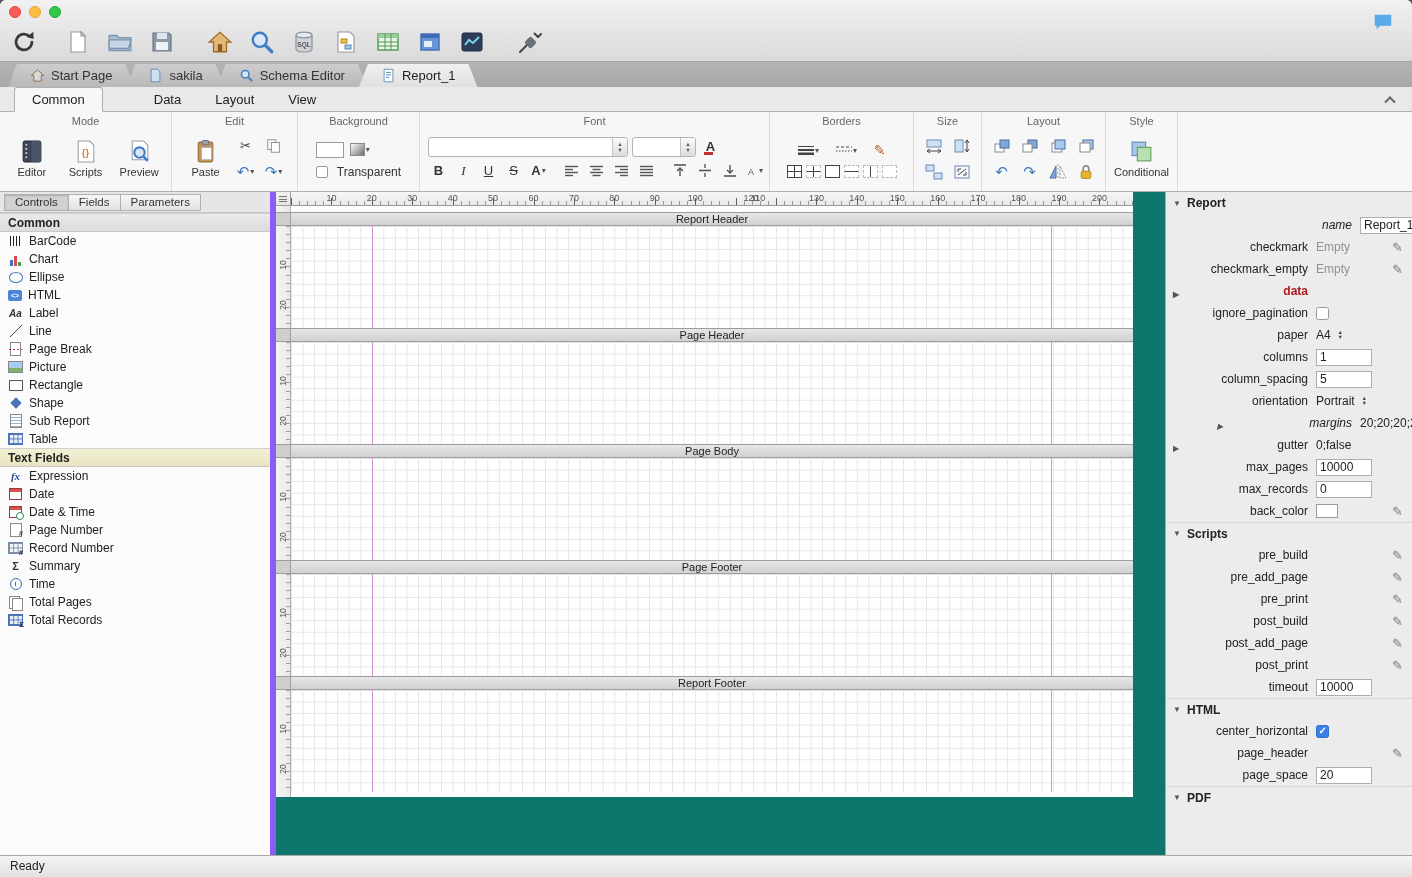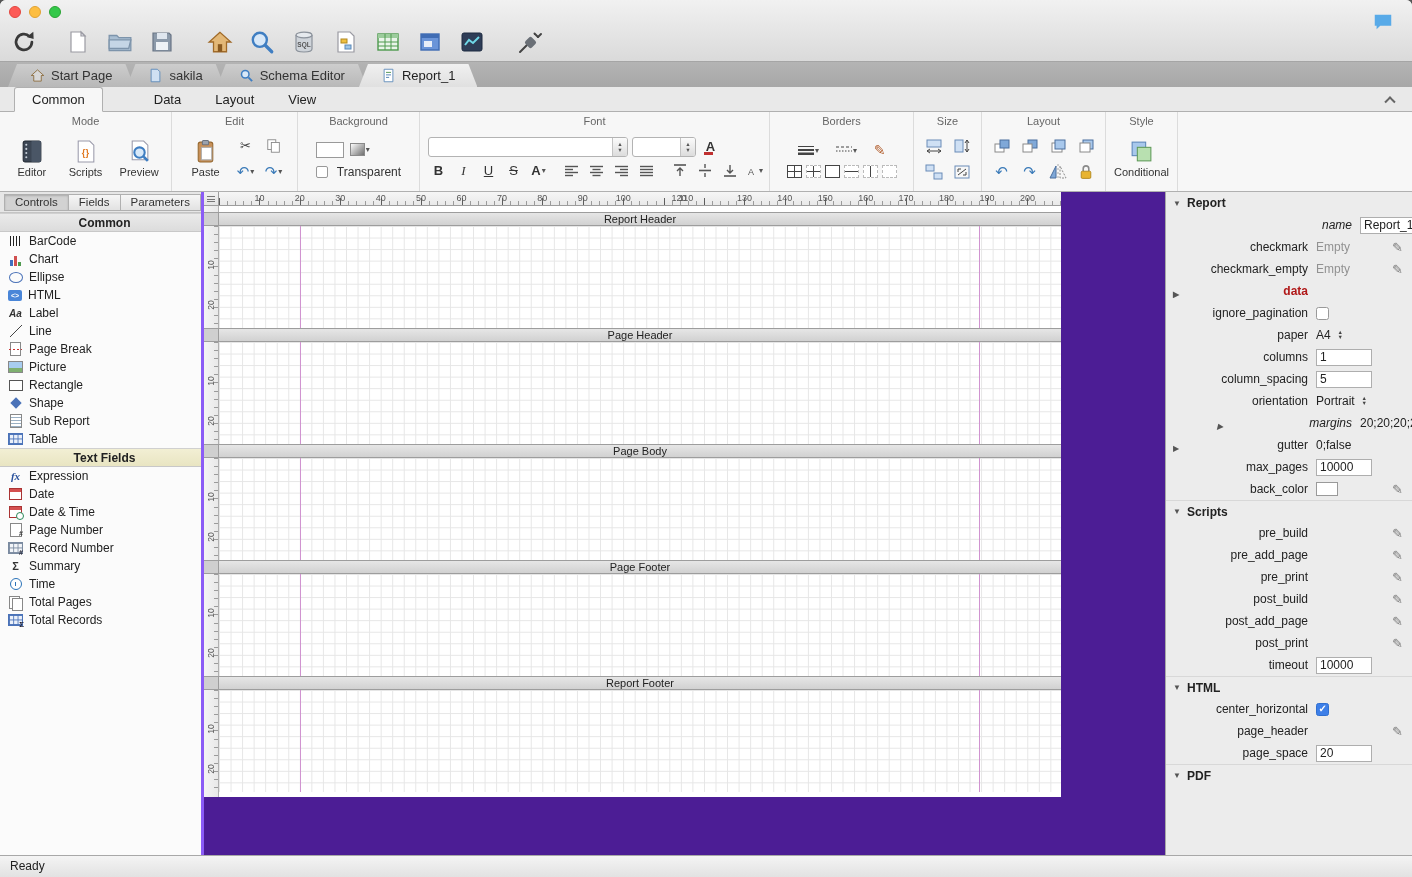--- a/index.html
+++ b/index.html
@@ -74,21 +74,21 @@
   .bsq-outer { border:1px solid #444; }
   .bsq-h::before { content:""; position:absolute; inset:0; background:linear-gradient(#444,#444) center/100% 1px no-repeat; }
   .bsq-v::before { content:""; position:absolute; inset:0; background:linear-gradient(#444,#444) center/1px 100% no-repeat; }
   .pen-glyph { color:#b05a28; font-size:14px; }
   .u-glyph { color:#3a7ab8; font-size:15px; }
 
   
   .main { position:absolute; top:192px; left:0; right:0; bottom:22px; display:flex; }
 
   
-  .sidebar { width:204px; background:#fbfbfb; border-right:3px solid #8b5cf6; display:flex; flex-direction:column;text-align:center; }
+  .sidebar { width:276px; background:#fbfbfb; border-right:6px solid #8b5cf6; display:flex; flex-direction:column; }
   .sb-tabs { height:21px; background:#e6e6e6; border-bottom:1px solid #c4c4c4; display:flex; align-items:center; padding-left:4px; }
   .sb-tab { font-size:11.5px; color:#333; padding:1px 10px 2px; border:1px solid #b0b0b0; background:linear-gradient(#f6f6f6,#e2e2e2); margin-right:-1px; }
   .sb-tab.active { background:#d2d2d2; box-shadow:inset 0 1px 2px rgba(0,0,0,.18); }
   .sb-head { height:19px; line-height:18px; font-size:12px; font-weight:bold; color:#222; padding-left:8px;
              background:linear-gradient(#eaeaea,#dcdcdc); border-top:1px solid #d0d0d0; border-bottom:1px solid #c8c8c8; }
   .sb-head.selected { background:linear-gradient(#f2efd4,#e9e5c2); }
   .sb-item { height:18px; display:flex; align-items:center; padding-left:8px; font-size:12px; color:#222; }
   .si { width:15px; height:13px; display:inline-flex; align-items:center; justify-content:center; margin-right:6px; flex:none; position:relative; }
   .si-barcode::before { content:""; width:12px; height:10px; background:repeating-linear-gradient(90deg,#222 0 1px,transparent 1px 3px); }
   .si-chart { align-items:flex-end; }
@@ -123,21 +123,21 @@
   .si-sigma::before { content:"Σ"; font-weight:bold; color:#333; font-size:11px; }
   .si-time::before { content:""; width:10px; height:10px; border:1.5px solid #2a72b8; border-radius:50%; background:#fff; }
   .si-time::after { content:""; position:absolute; width:1.5px; height:4px; background:#2a72b8; top:4px; }
   .si-totalpages::before { content:""; position:absolute; left:1px; top:0; width:9px; height:11px; border:1px solid #888; background:#fff; }
   .si-totalpages::after { content:""; position:absolute; left:4px; top:2px; width:9px; height:11px; border:1px solid #888; background:#fff; }
   .si-totalrecords::before { content:""; width:13px; height:10px; border:1px solid #4a72b8; background-color:#eaf0fa;
       background-image:linear-gradient(to right,#4a72b8 1px,transparent 1px),linear-gradient(to bottom,#4a72b8 1px,transparent 1px); background-size:4.3px 4.5px; }
   .si-totalrecords::after { content:"Σ"; position:absolute; font-size:8px; font-weight:bold; color:#223; right:-1px; bottom:-2px; }
 
   
-  .canvas { flex:1; background:#4c1d95; overflow:hidden; position:relative; }
+  .canvas { flex:1; background:#0f766e; overflow:hidden; position:relative; }
   .ruler-row { display:flex; height:14px; }
   .ruler-corner { width:15px; background:linear-gradient(#f2f2f2,#e4e4e4); border-right:1px solid #9d9d9d; border-bottom:1px solid #9d9d9d; position:relative; }
   .ruler-corner::before { content:""; position:absolute; left:3px; top:4px; width:8px; height:6px;
       background:repeating-linear-gradient(#777 0 1px,transparent 1px 2.5px); }
   .h-ruler { position:relative; width:842px; background:linear-gradient(#f6f6f6,#e9e9e9); border-bottom:1px solid #9d9d9d; }
   .h-ruler::before { content:""; position:absolute; left:0; right:0; bottom:0; height:7px;
       background:repeating-linear-gradient(to right, rgba(60,60,60,.8) 0 1px, transparent 1px 40.42px); }
   .h-ruler::after { content:""; position:absolute; left:0; right:0; bottom:0; height:4px;
       background:repeating-linear-gradient(to right, rgba(90,90,90,.55) 0 1px, transparent 1px 8.084px); }
   .hnum { position:absolute; top:1px; transform:translateX(-50%); font-size:9px; color:#555; }
@@ -952,20 +952,26 @@
             <span>0;false</span>
           </div>
       </div>
       <div class="prow">
         <div class="plabel">max_pages</div>
         <div class="pvalue">
             <input class="pinput w55" value="10000" style="">
           </div>
       </div>
       <div class="prow">
+        <div class="plabel">max_records</div>
+        <div class="pvalue">
+            <input class="pinput w55" value="0" style="">
+          </div>
+      </div>
+      <div class="prow">
         <div class="plabel">back_color</div>
         <div class="pvalue">
             <span class="cswatch"></span>
             <span class="pencil">✎</span>
           </div>
       </div>
 
       <div class="phead psep">
         <span class="tri">▼</span>
         <span>Scripts</span>

